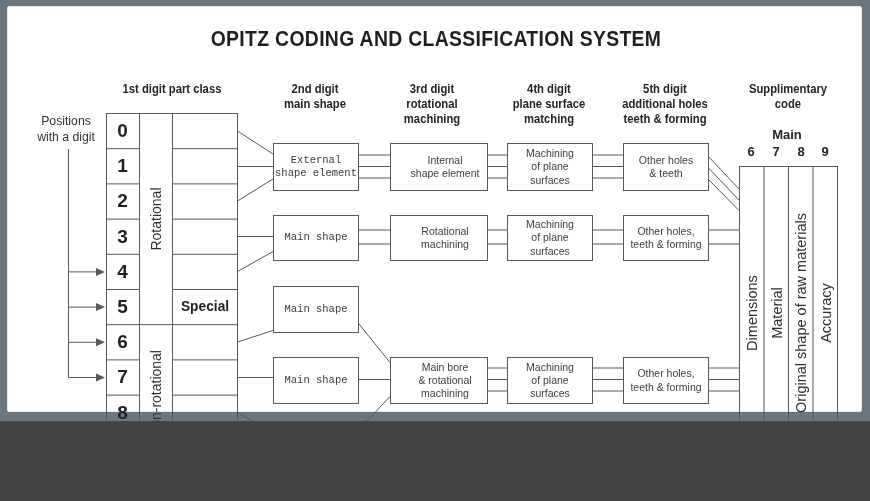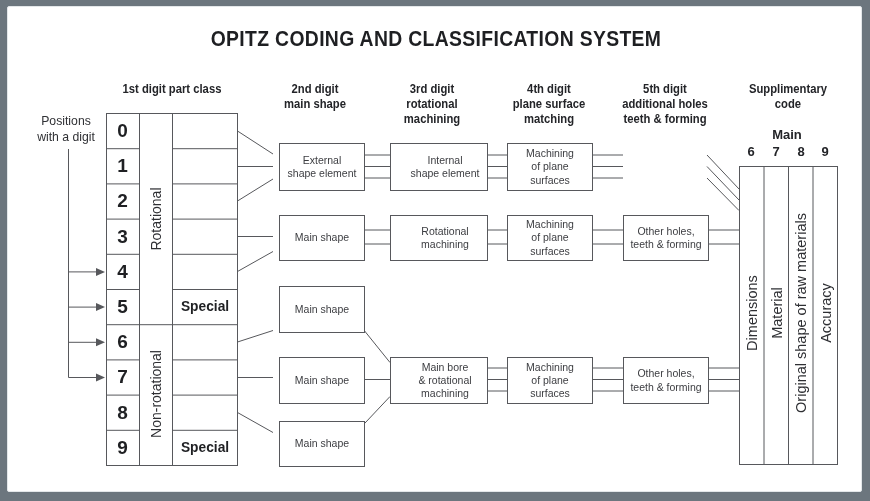--- a/index.html
+++ b/index.html
@@ -1,17 +1,17 @@
 <!DOCTYPE html>
 <html><head>
 <meta charset="utf-8">
 <style>
   html,body{margin:0;padding:0;background:#444;}
   .stage{
-    position:relative;width:870px;height:501px;overflow:hidden;
+    position:relative;width:870px;height:421px;overflow:hidden;
     background:#6c767e;
     font-family:"Liberation Sans","DejaVu Sans",sans-serif;
     -webkit-font-smoothing:antialiased;
   }
   .panel{
     position:absolute;left:7px;top:6px;right:8px;bottom:9px;
     background:#ffffff;border:1px solid #e3e7e9;border-radius:2px;
   }
   .wires{position:absolute;left:0;top:0;pointer-events:none;}
   .title{
@@ -38,21 +38,21 @@
   .vlabel{
     position:absolute;transform-origin:0 0;transform:rotate(-90deg) translate(-50%,-50%);
     white-space:nowrap;font-size:14px;color:#2e2f33;
   }
   .vlabel.sup{font-size:14.5px;}
   .box{
     position:absolute;border:1px solid #57585c;background:#fff;
     display:flex;align-items:center;justify-content:center;
     text-align:center;font-size:10.5px;line-height:1.25;color:#3c3d41;white-space:pre-line;
   }
-  .w2{left:279px;width:84px;} .w3{left:390px;width:84px;padding-left:12px;}
+  .w2{left:273px;width:84px;font-family:Liberation Mono, monospace;} .w3{left:390px;width:84px;padding-left:12px;}
   .w4{left:507px;width:84px;} .w5{left:623px;width:84px;}
   .sup-digit-lbl{
     position:absolute;top:127px;transform:translateX(-50%);
     font-size:13px;font-weight:bold;color:#232428;
   }
   .sup-digit{
     position:absolute;top:144px;transform:translateX(-50%);
     font-size:13px;font-weight:bold;color:#232428;
   }
 </style>
@@ -212,20 +212,22 @@
   <div class="box w4" style="top:143px;height:46px">Machining
 of plane
 surfaces</div>
   <div class="box w4" style="top:215px;height:44px">Machining
 of plane
 surfaces</div>
   <div class="box w4" style="top:357px;height:45px">Machining
 of plane
 surfaces</div>
 
+  <div class="box w5" style="top:143px;height:46px">Other holes
+&amp; teeth</div>
   <div class="box w5" style="top:215px;height:44px">Other holes,
 teeth &amp; forming</div>
   <div class="box w5" style="top:357px;height:45px">Other holes,
 teeth &amp; forming</div>
 
   <div class="sup-digit-lbl" style="left:787px">Main</div>
   <span class="sup-digit" style="left:751px">6</span>
   <span class="sup-digit" style="left:776px">7</span>
   <span class="sup-digit" style="left:801px">8</span>
   <span class="sup-digit" style="left:825px">9</span>

